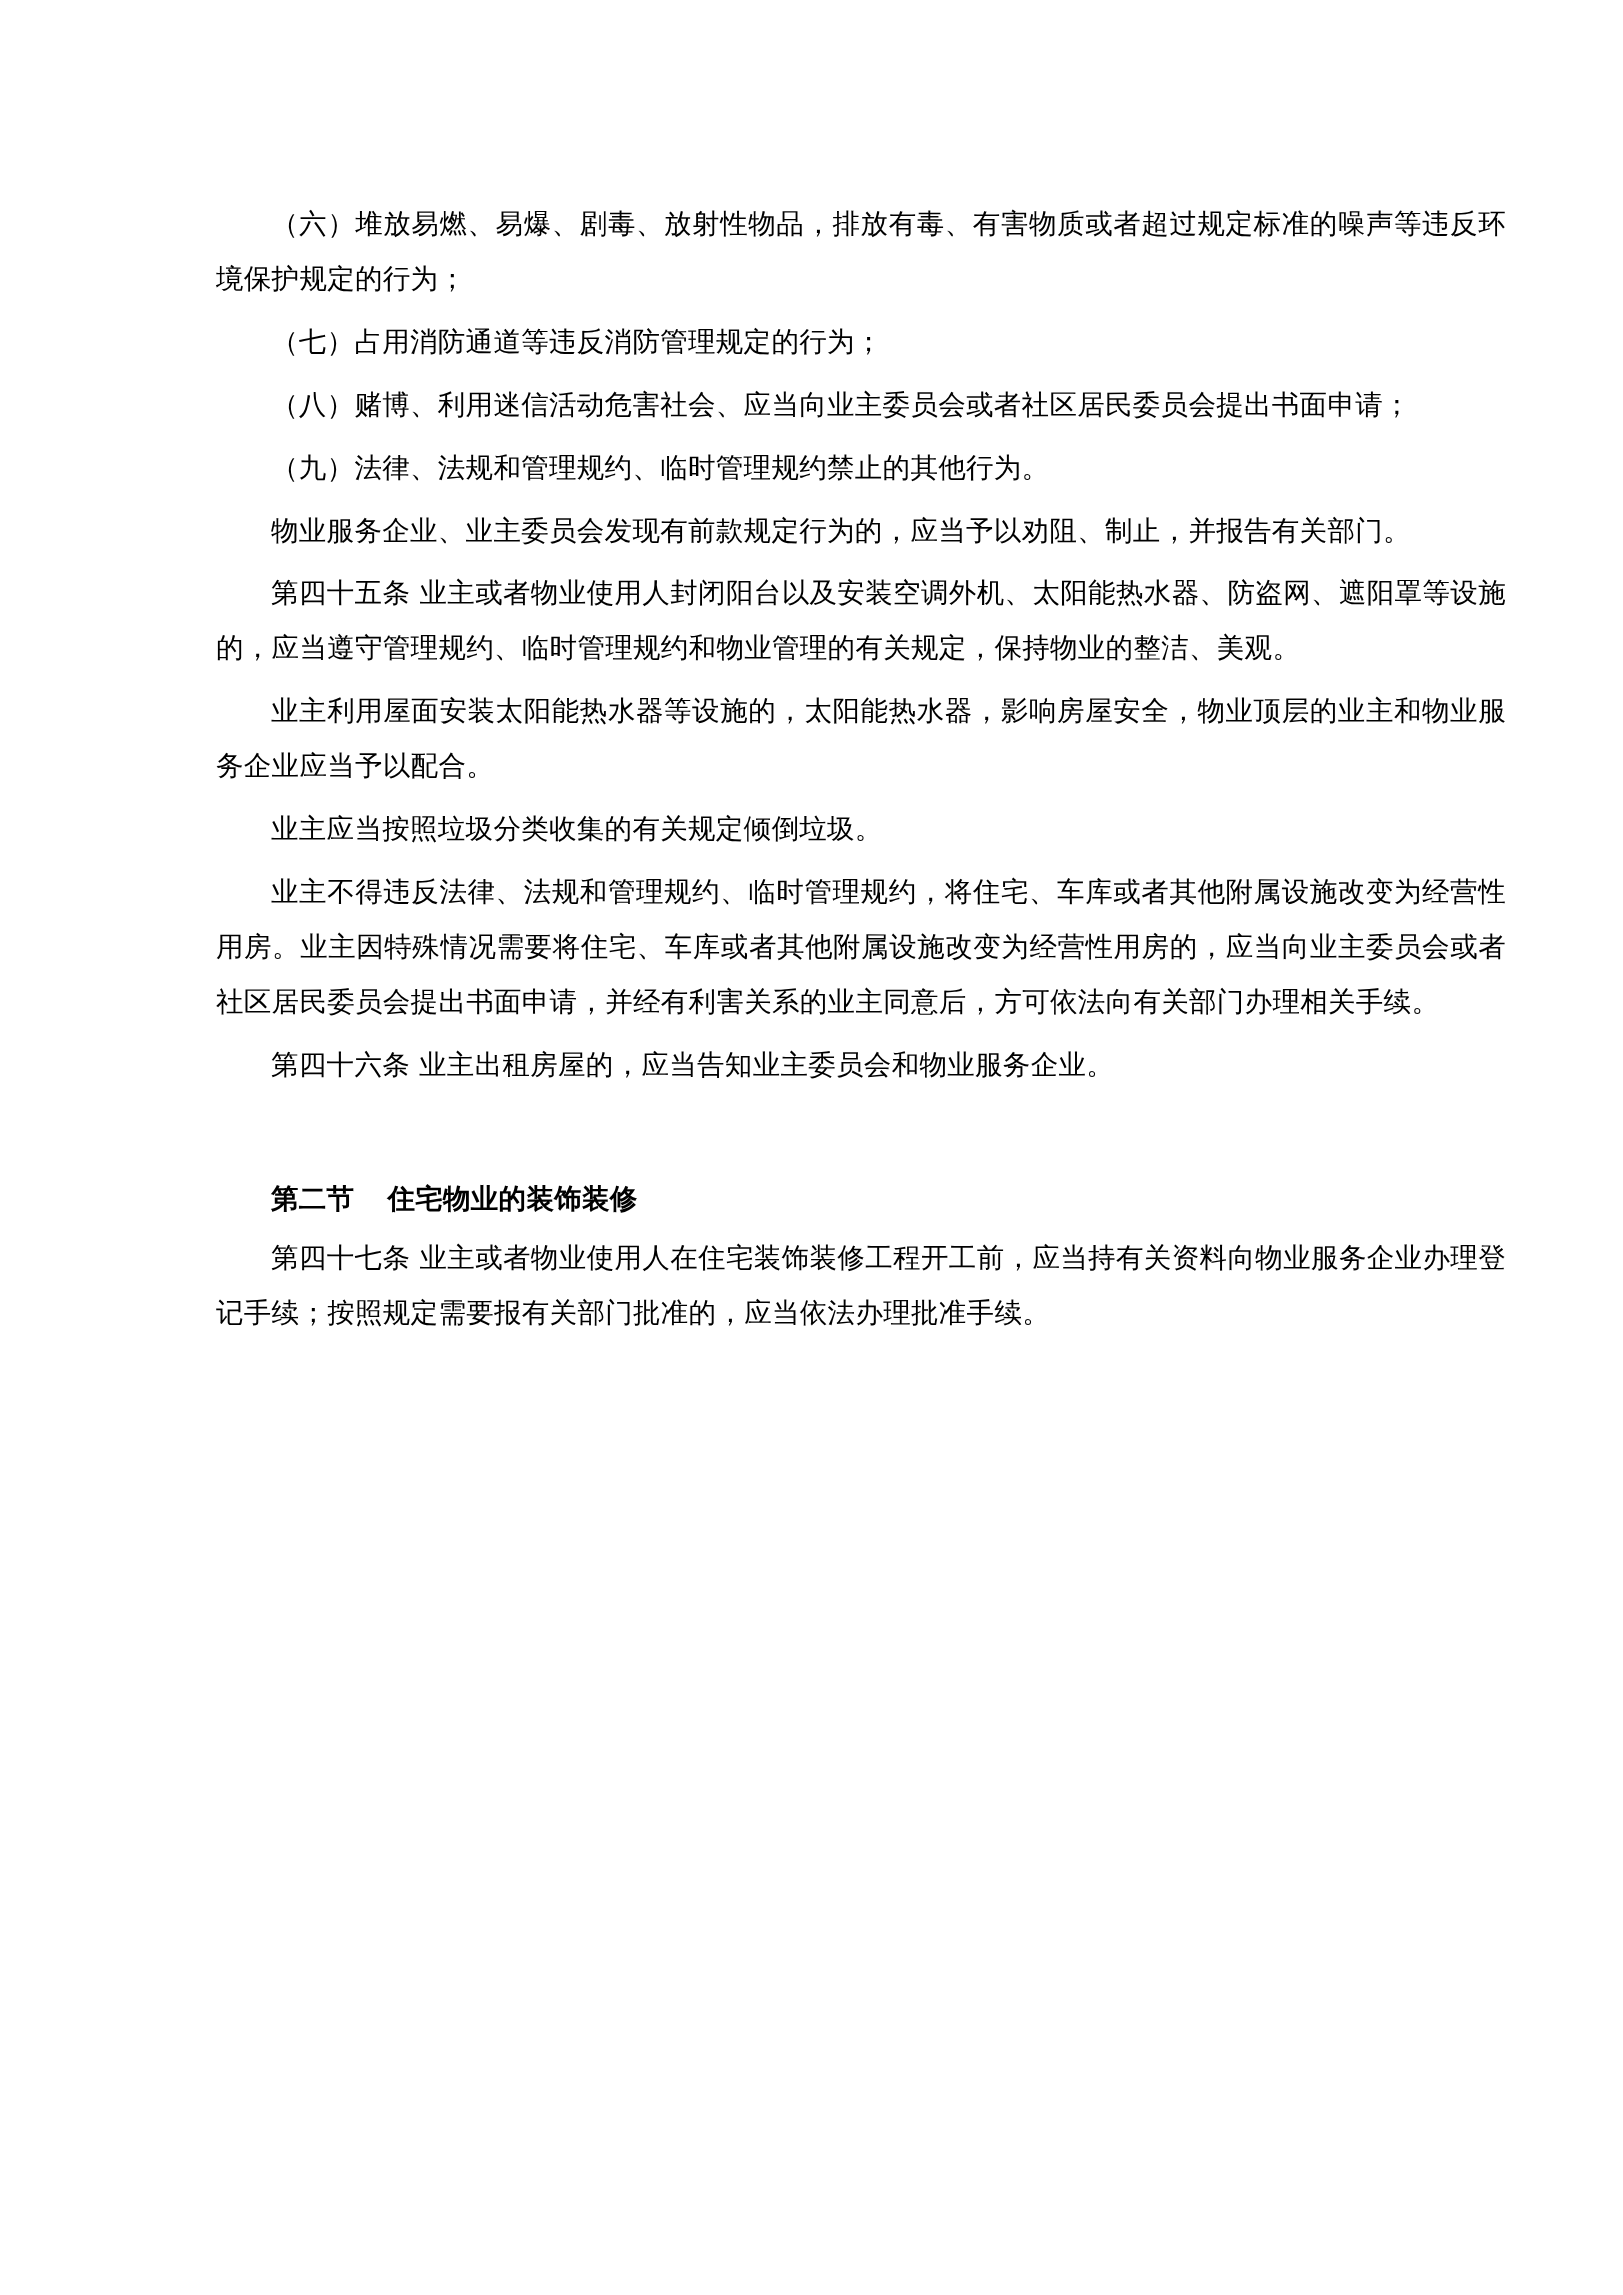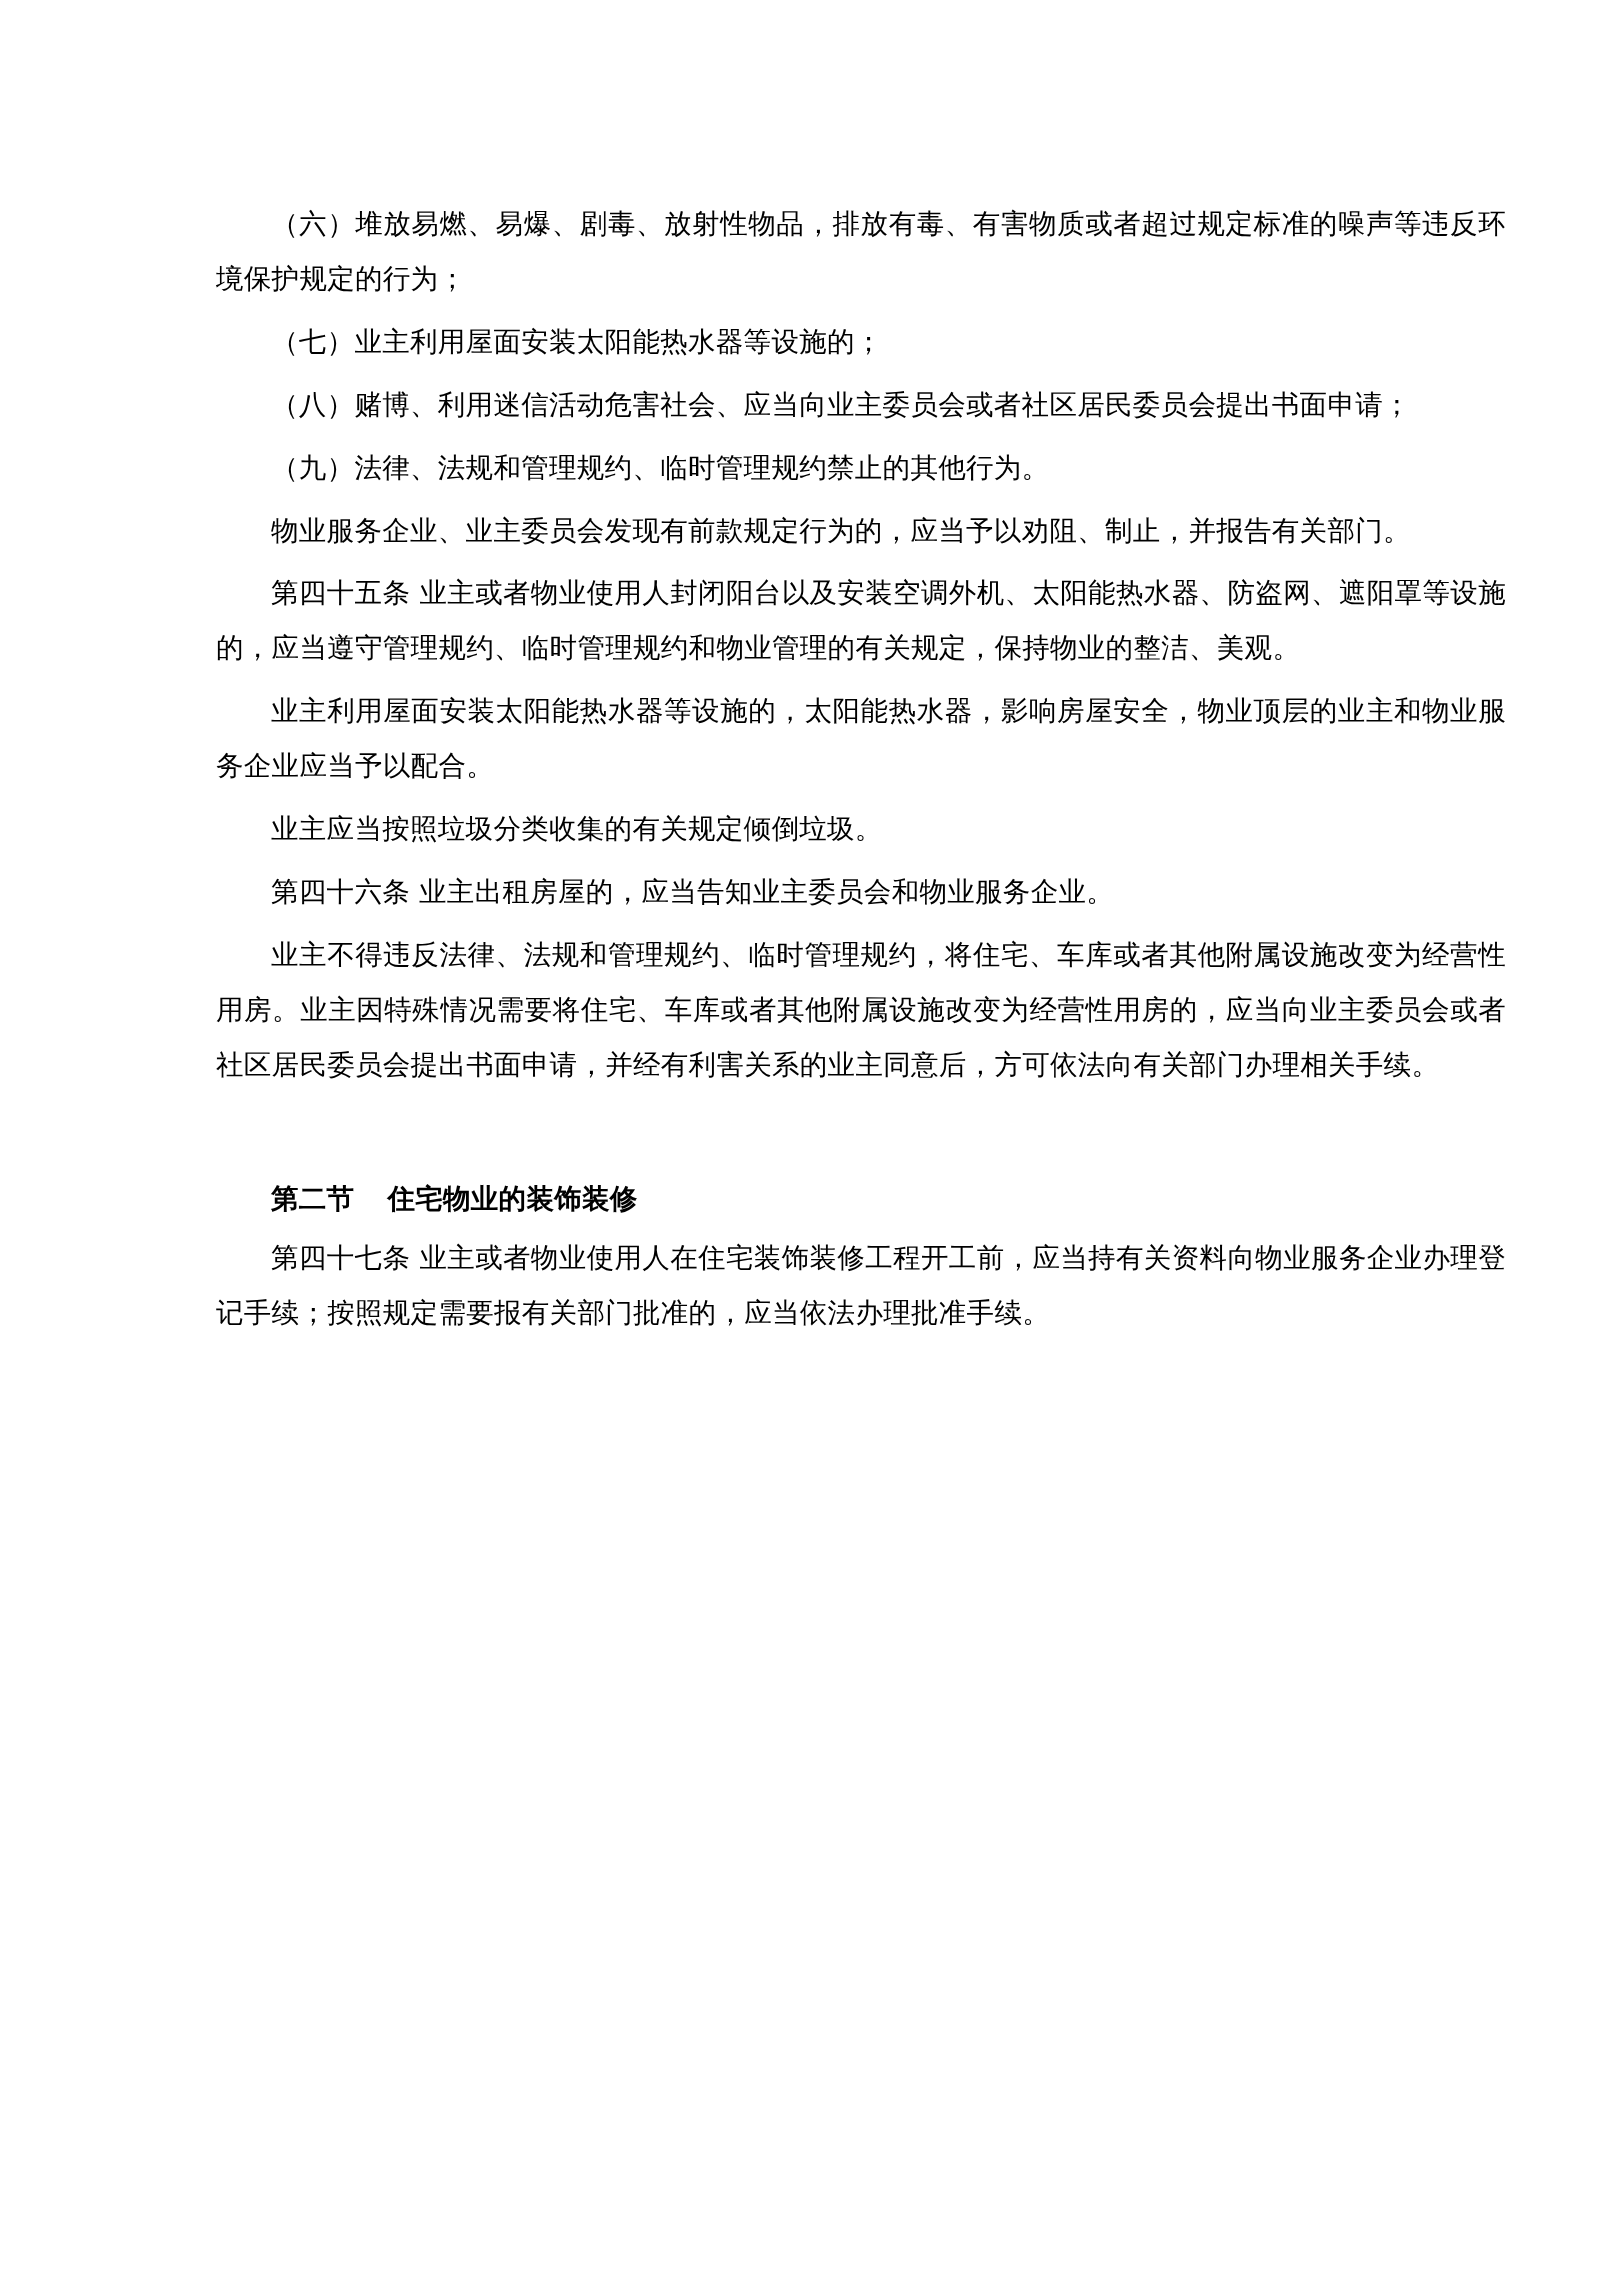--- a/index.html
+++ b/index.html
@@ -51,31 +51,31 @@
     margin-bottom: 2.6px;
   }
 </style>
 </head>
 <body>
 
 <div class="page">
   <div class="doc-body">
 
     <p class="indent">（六）堆放易燃、易爆、剧毒、放射性物品，排放有毒、有害物质或者超过规定标准的噪声等违反环境保护规定的行为；</p>
-    <p class="indent">（七）业主利用屋面安装太阳能热水器等设施的；</p>
+    <p class="indent">（七）占用消防通道等违反消防管理规定的行为；</p>
     <p class="indent">（八）赌博、利用迷信活动危害社会、应当向业主委员会或者社区居民委员会提出书面申请；</p>
     <p class="indent">（九）法律、法规和管理规约、临时管理规约禁止的其他行为。</p>
     <p class="indent">物业服务企业、业主委员会发现有前款规定行为的，应当予以劝阻、制止，并报告有关部门。</p>
 
     <p class="indent"><span class="article-label">第四十五条</span> <span>业主或者物业使用人封闭阳台以及安装空调外机、太阳能热水器、防盗网、遮阳罩等设施的，应当遵守管理规约、临时管理规约和物业管理的有关规定，保持物业的整洁、美观。</span></p>
     <p class="indent">业主利用屋面安装太阳能热水器等设施的，太阳能热水器，影响房屋安全，物业顶层的业主和物业服务企业应当予以配合。</p>
     <p class="indent">业主应当按照垃圾分类收集的有关规定倾倒垃圾。</p>
 
+    <p class="indent">业主不得违反法律、法规和管理规约、临时管理规约，将住宅、车库或者其他附属设施改变为经营性用房。业主因特殊情况需要将住宅、车库或者其他附属设施改变为经营性用房的，应当向业主委员会或者社区居民委员会提出书面申请，并经有利害关系的业主同意后，方可依法向有关部门办理相关手续。</p>
     <p class="indent"><span class="article-label">第四十六条</span> <span>业主出租房屋的，应当告知业主委员会和物业服务企业。</span></p>
-    <p class="indent">业主不得违反法律、法规和管理规约、临时管理规约，将住宅、车库或者其他附属设施改变为经营性用房。业主因特殊情况需要将住宅、车库或者其他附属设施改变为经营性用房的，应当向业主委员会或者社区居民委员会提出书面申请，并经有利害关系的业主同意后，方可依法向有关部门办理相关手续。</p>
 
     <p class="section-heading"><span>第二节</span><span class="gap"></span><span>住宅物业的装饰装修</span></p>
 
     <p class="indent tight"><span class="article-label">第四十七条</span> <span>业主或者物业使用人在住宅装饰装修工程开工前，应当持有关资料向物业服务企业办理登记手续；按照规定需要报有关部门批准的，应当依法办理批准手续。</span></p>
 
   </div>
 </div>
 
 
 </body></html>

